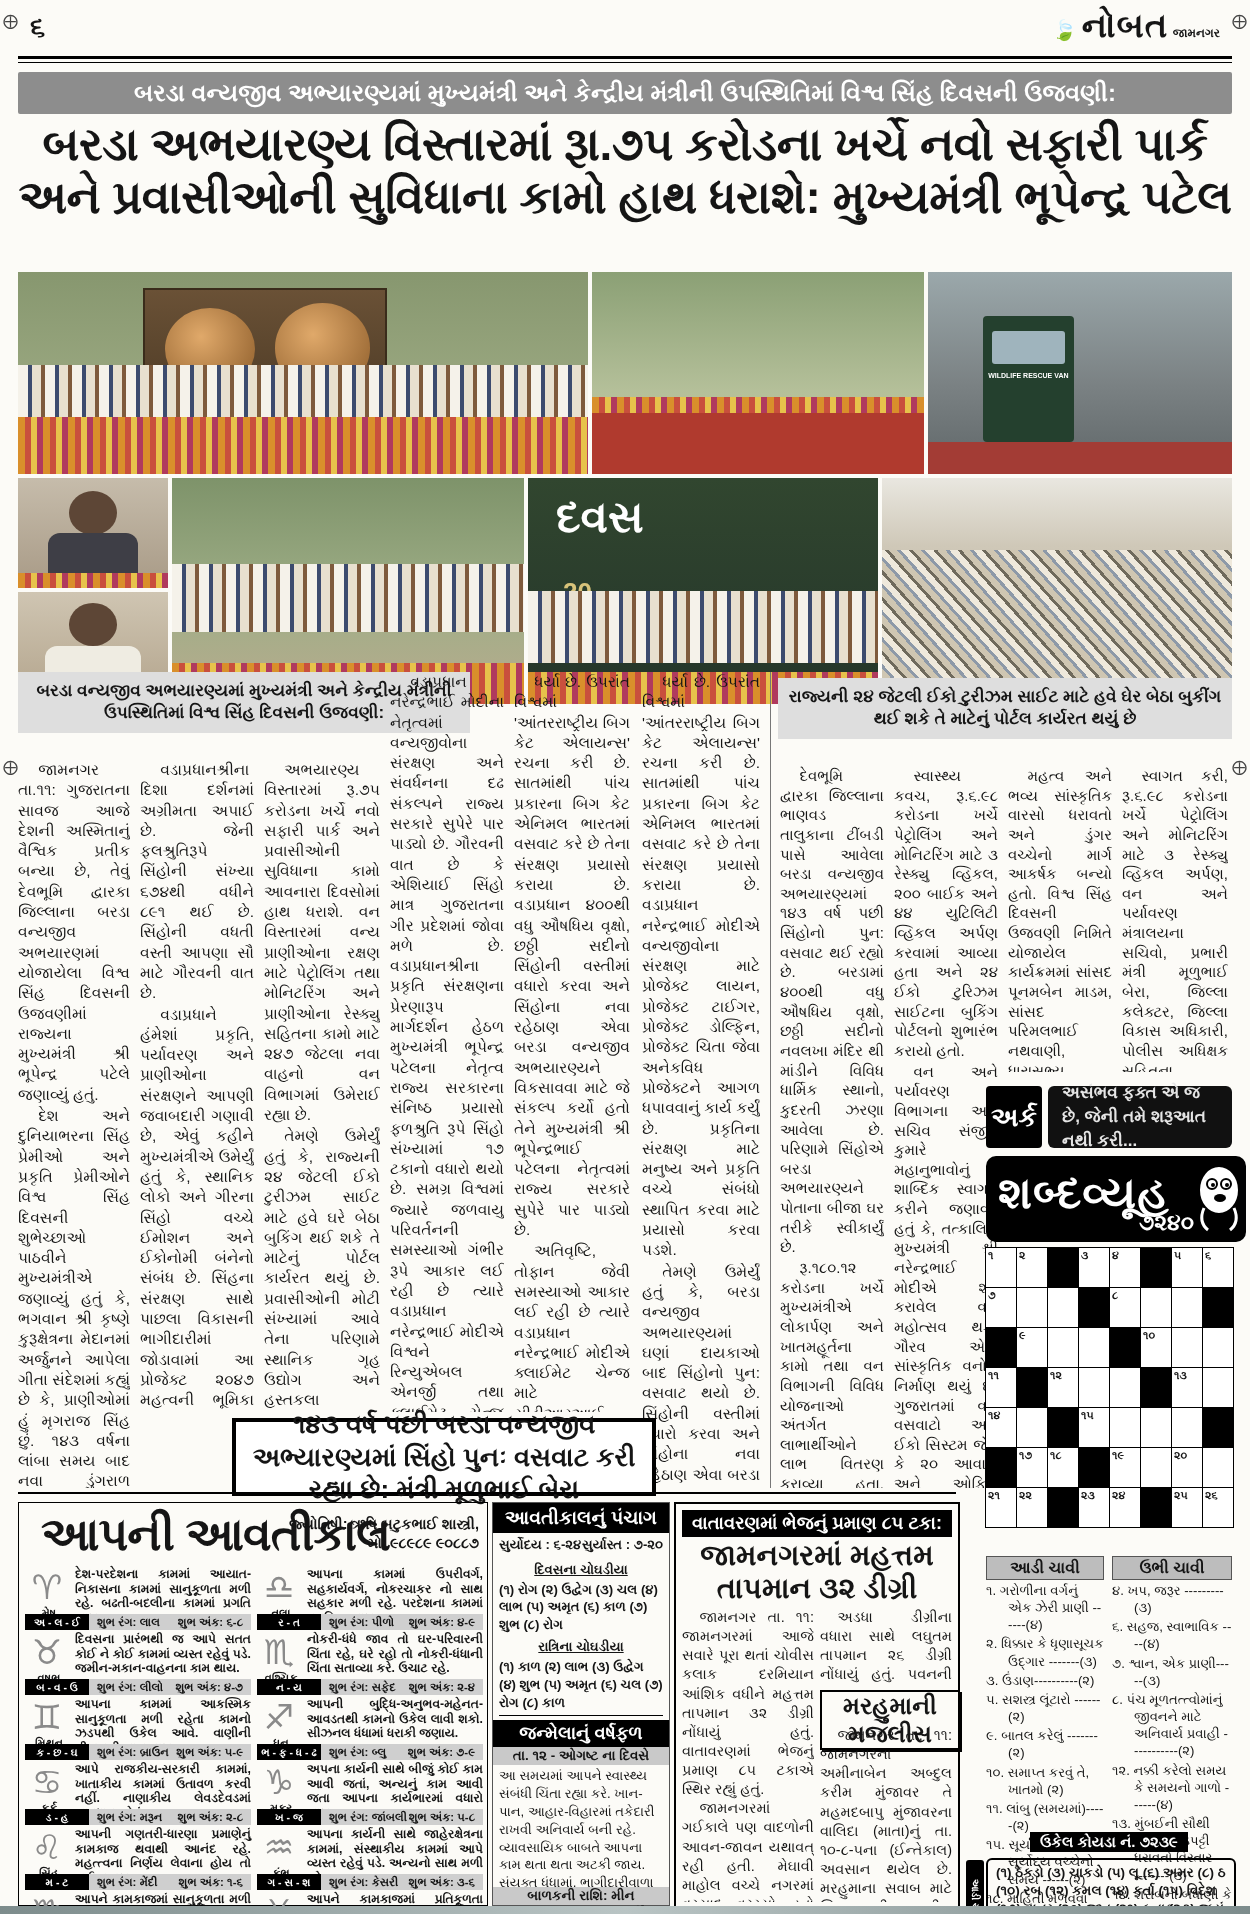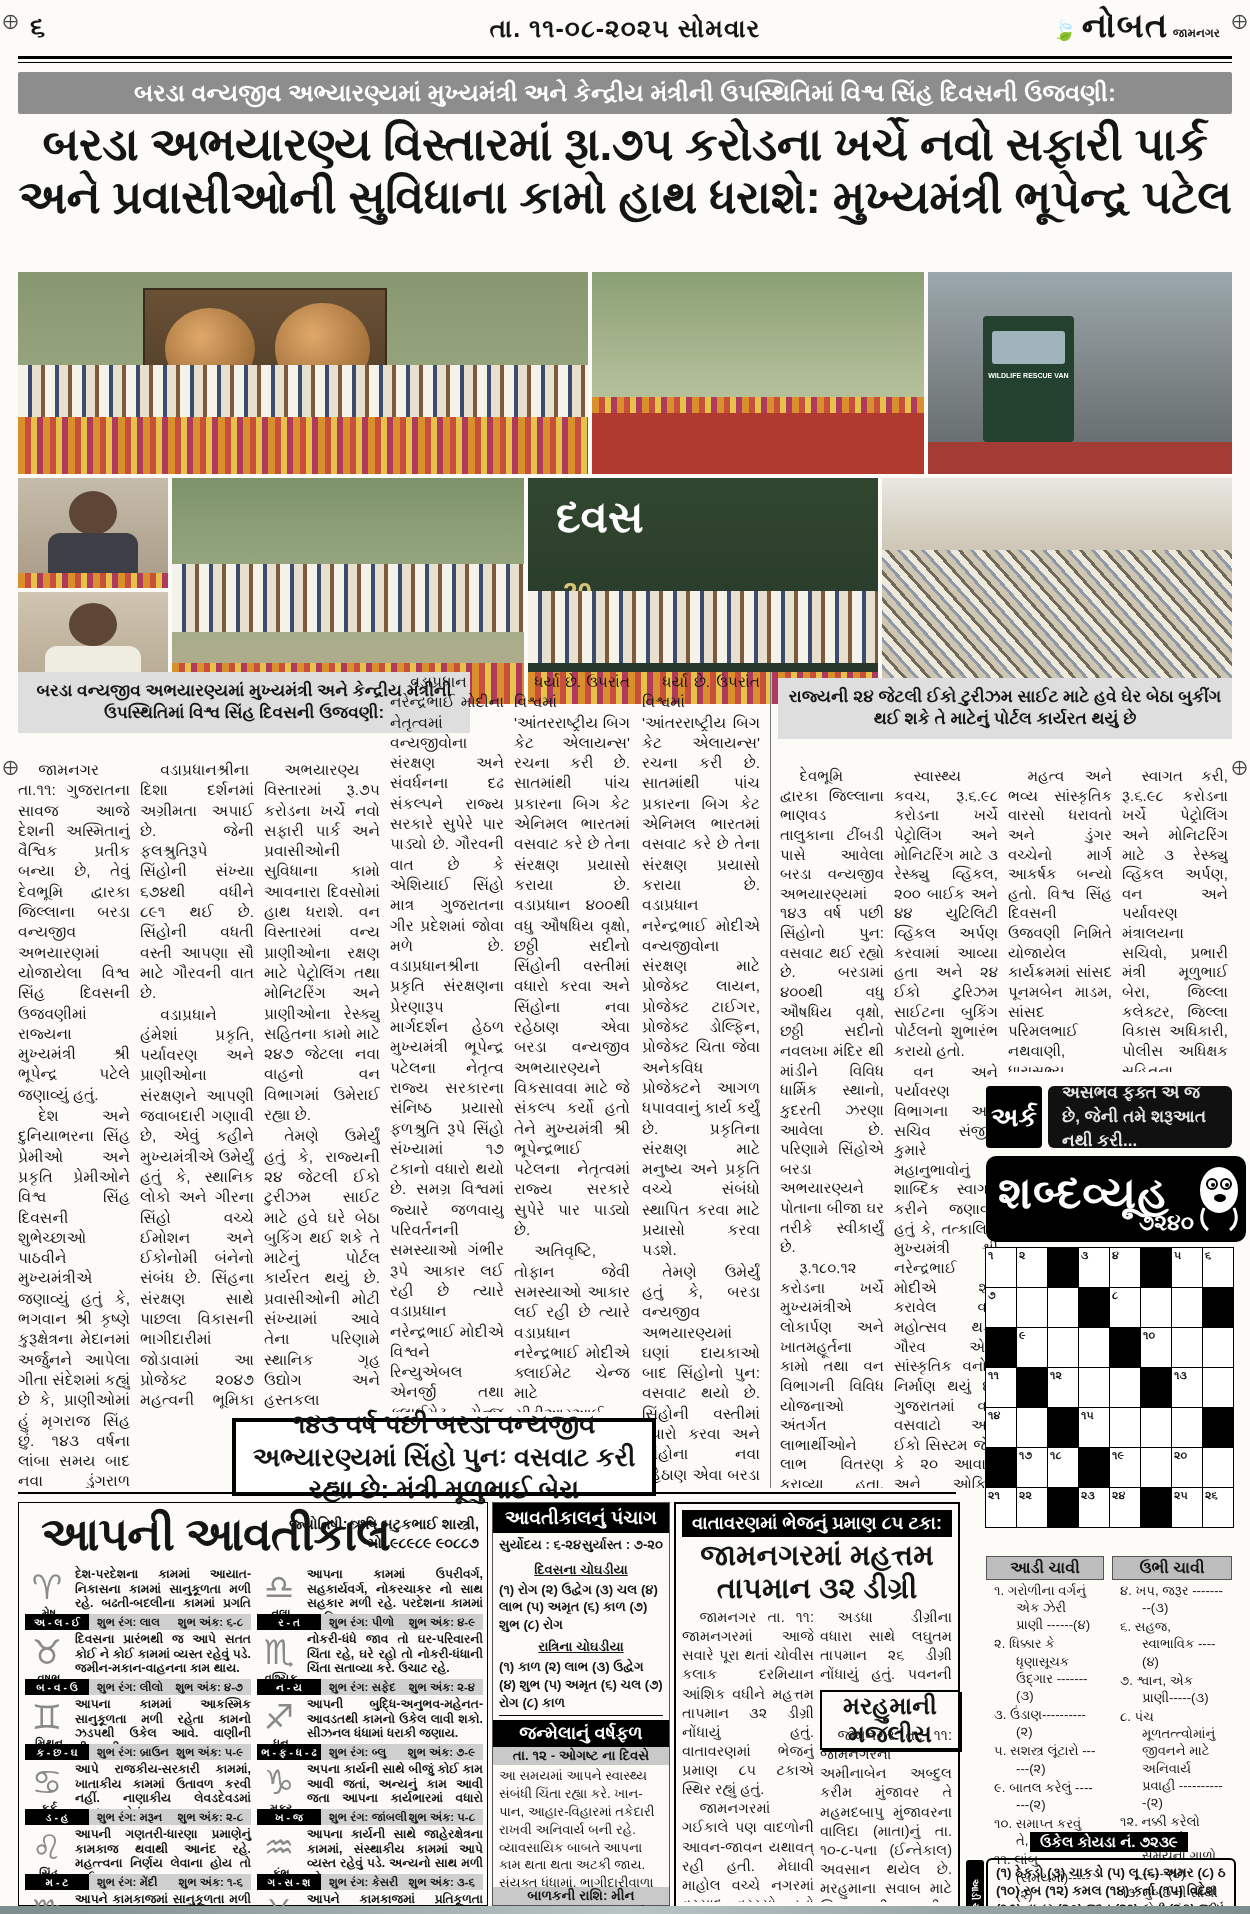--- a/index.html
+++ b/index.html
@@ -50,21 +50,21 @@
   .cwbanner{background:#000;border-radius:10px;color:#fff;position:relative;}
   .cwtitle{font-size:44px;font-weight:900;letter-spacing:1px;position:absolute;left:12px;top:12px;}
   .cwnum{font-size:22px;font-weight:bold;position:absolute;right:52px;bottom:6px;}
   .mascot{position:absolute;right:4px;top:8px;}
   .cwgrid{position:absolute;display:grid;grid-template-columns:repeat(8,31px);grid-auto-rows:40px;}
   .cwcell{border:1px solid #000;background:#fff;position:relative;margin:-1px 0 0 -1px;}
   .cwcell.blk{background:#000;}
   .cwcell span{position:absolute;left:2px;top:1px;font-size:11px;font-weight:bold;}
   .cluehead{background:#bdbdbd;font-weight:bold;text-align:center;font-size:16px;padding:2px 0;border:1px solid #555;}
   .cluelist{font-size:13.2px;font-weight:500;line-height:1.3;}
-  .cluelist div{margin:2px 8px;padding-left:22px;text-indent:-22px;}
+  .cluelist div{margin:2px 0;padding-left:22px;text-indent:-22px;}
   .ansbox{border:2px solid #000;border-radius:6px;font-size:13.5px;font-weight:bold;line-height:1.35;
           padding:4px 8px;position:relative;}
   .anslabel{position:absolute;left:-22px;top:0;bottom:0;width:18px;background:#000;color:#fff;
             writing-mode:vertical-rl;font-size:10px;font-weight:bold;text-align:center;border-radius:3px;
             display:flex;align-items:center;justify-content:center;}
   .solvedbar{background:#000;color:#fff;font-weight:bold;text-align:center;font-size:15px;padding:1px 10px;
              display:inline-block;}
   
   .horobox{border:1.5px solid #000;}
   .horotitle{font-size:46px;font-weight:900;letter-spacing:-1px;margin-left:12px;}
@@ -93,21 +93,20 @@
 <body>
 
 <div id="page">
 
   <div class="regmark" style="left:3px;top:12px;">⨁</div>
   <div class="regmark" style="right:3px;top:12px;">⨁</div>
   <div class="regmark" style="left:3px;top:758px;">⨁</div>
   <div class="regmark" style="right:3px;top:758px;">⨁</div>
 
   <div class="abs pageno" style="left:30px;top:12px;">૬</div>
-  <div class="abs dateline" style="left:0;right:0;top:14px;text-align:center;">તા. ૧૧-૦૮-૨૦૨૫ સોમવાર</div>
   <div class="abs" style="right:30px;top:6px;text-align:right;">
     <span style="font-size:20px;">🍃</span>
     <span class="logo">નોબત</span>
     <span class="logosub">જામનગર</span>
   </div>
   <div class="rule-thick" style="top:56px;"></div>
   <div class="rule-thin" style="top:62px;"></div>
 
   <div class="abs kicker" style="left:18px;right:18px;top:72px;height:42px;">બરડા વન્યજીવ અભ્યારણ્યમાં મુખ્યમંત્રી અને કેન્દ્રીય મંત્રીની ઉપસ્થિતિમાં વિશ્વ સિંહ દિવસની ઉજવણી:</div>
 

